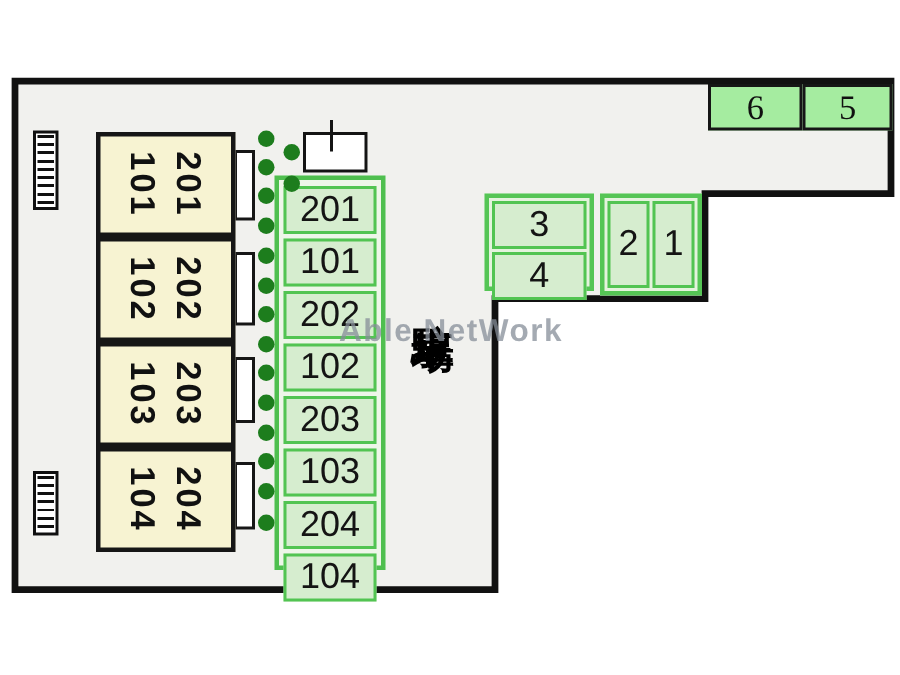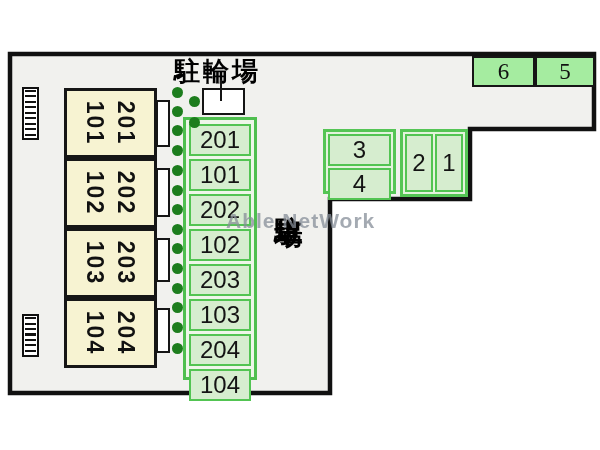--- a/index.html
+++ b/index.html
@@ -139,21 +139,20 @@
     <div class="pcell">4</div>
   </div>
   <div class="abs g21">
     <div class="pcell">2</div>
     <div class="pcell">1</div>
   </div>
 
   <div class="abs tstall tstall-6">6</div>
   <div class="abs tstall tstall-5">5</div>
 
-  <div class="abs bike-label">駐輪場</div>
   <div class="abs bike-box"></div>
   <div class="abs bike-leader"></div>
 
   <div class="abs park-label">駐車場</div>
 
   <div class="abs watermark">Able NetWork</div>
 
 </div>
 
 </body></html>

